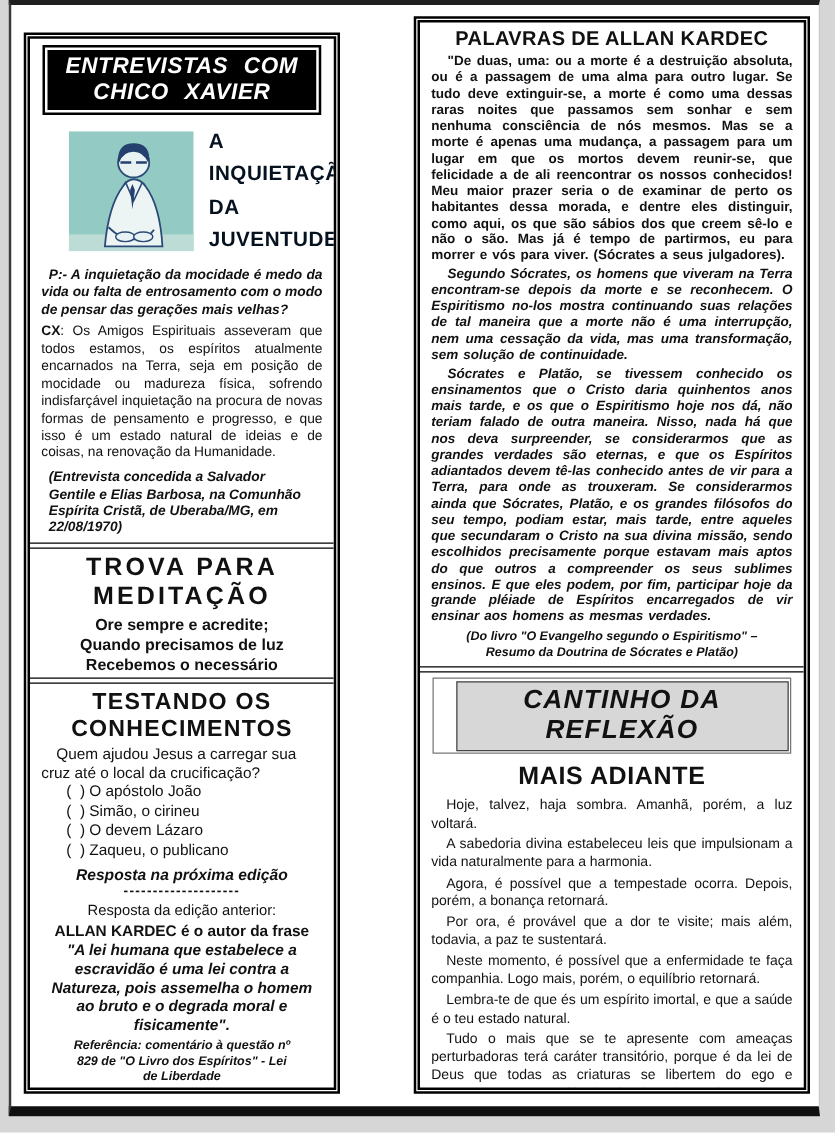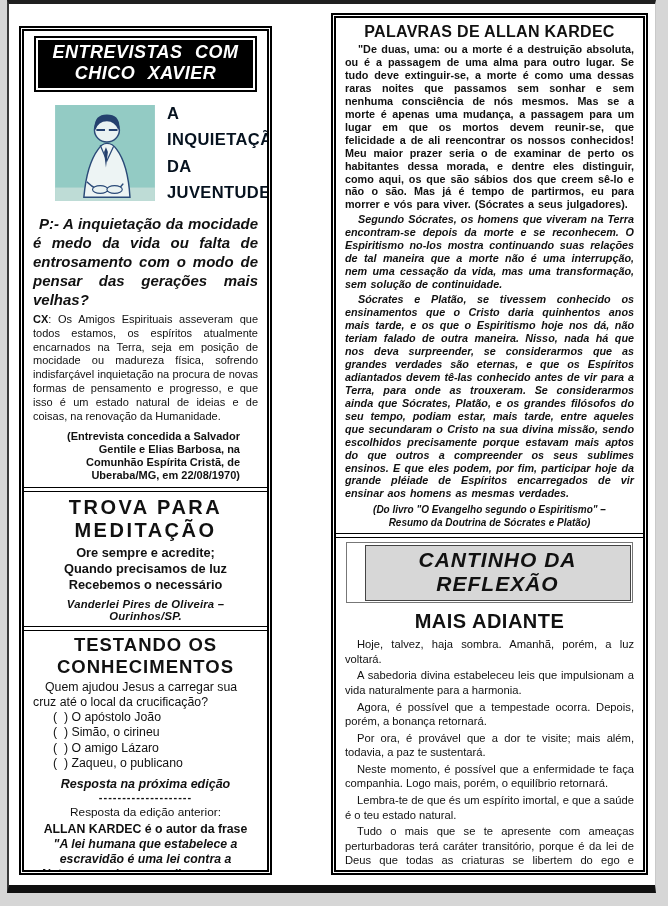--- a/index.html
+++ b/index.html
@@ -30,24 +30,24 @@
   
   .lc-header-wrap { border:2px solid #000; padding:2px; margin:3px 1px 4px; }
   .lc-header {
     background:#000; color:#fff; text-align:center;
     font-style:italic; font-weight:bold; font-size:18px;
     letter-spacing:.5px; word-spacing:7px; padding:2px 0 4px;
   }
   .article-row { display:flex; align-items:center; gap:12px; padding:4px 0 2px 22px; }
   .cx-img { width:100px; height:96px; flex:none; }
   .article-title { font-weight:bold; font-size:16.5px; line-height:1.6; letter-spacing:.4px; color:#06121f; }
-  .q-par { font-weight:bold; font-style:italic; font-size:15px; line-height:1.27; text-align:justify; margin:6px 0 0; text-indent:6px; }
+  .q-par { font-weight:bold; font-style:italic; font-size:11px; line-height:1.27; text-align:justify; margin:6px 0 0; text-indent:6px; }
   .a-par { font-size:11px; line-height:1.26; text-align:justify; margin:4px 0 0; }
   .a-par b { font-weight:bold; }
-  .credit { font-weight:bold; font-size:11px; line-height:1.2; text-align:right; margin:6px 18px 5px; }
+  .credit { font-weight:bold; font-style:italic; font-size:11px; line-height:1.2; text-align:left; margin:6px 6px 5px; }
 
   .trova-title { font-weight:bold; font-size:20px; letter-spacing:2.5px; text-align:center; margin:4px 0 2px; }
   .poem { text-align:center; font-weight:bold; font-size:12.8px; line-height:1.23; margin:3px 0 0; }
   .poem-author { font-weight:bold; font-style:italic; font-size:11.3px; text-align:center; margin:5px 0 4px; letter-spacing:.2px; }
 
   .quiz-title { font-weight:bold; font-size:18.5px; letter-spacing:1px; text-align:center; margin:2px 0 1px; }
   .quiz-q { font-size:12.3px; line-height:1.22; margin:2px 0 0; text-indent:12px; }
   .quiz-opt { font-size:12.3px; line-height:1.26; padding-left:20px; white-space:pre-wrap; }
   .next-ed { font-weight:bold; font-style:italic; font-size:12.5px; text-align:center; margin:5px 0 0; }
   .dashes { text-align:center; font-weight:bold; font-size:11px; letter-spacing:1px; line-height:1; margin:1px 0; }
@@ -108,30 +108,29 @@
     <div class="credit">(Entrevista concedida a Salvador Gentile e Elias Barbosa, na Comunhão Espírita Cristã, de Uberaba/MG, em 22/08/1970)</div>
 
     <div class="hrule"></div>
 
     <div class="trova-title">TROVA PARA MEDITAÇÃO</div>
     <div class="poem">
       <div>Ore sempre e acredite;</div>
       <div>Quando precisamos de luz</div>
       <div>Recebemos o necessário</div>
     </div>
-    <div class="poem-author">Vanderlei Pires de Oliveira – Ourinhos/SP.</div>
 
     <div class="hrule"></div>
 
     <div class="quiz-title">TESTANDO OS CONHECIMENTOS</div>
     <div class="quiz-q">Quem ajudou Jesus a carregar sua cruz até o local da crucificação?</div>
     <div>
       <div class="quiz-opt">(  ) O apóstolo João</div>
       <div class="quiz-opt">(  ) Simão, o cirineu</div>
-      <div class="quiz-opt">(  ) O amigo Lázaro</div>
+      <div class="quiz-opt">(  ) O devem Lázaro</div>
       <div class="quiz-opt">(  ) Zaqueu, o publicano</div>
     </div>
     <div class="next-ed">Resposta na próxima edição</div>
     <div class="dashes">--------------------</div>
     <div class="prev-label">Resposta da edição anterior:</div>
     <div class="prev-answer"><span>ALLAN KARDEC é o autor da frase </span><span class="qt">"A lei humana que estabelece a escravidão é uma lei contra a Natureza, pois assemelha o homem ao bruto e o degrada moral e fisicamente".</span></div>
     <div class="reference">Referência: comentário à questão nº 829 de "O Livro dos Espíritos" - Lei de Liberdade</div>
 
     <div class="hrule"></div>
 

